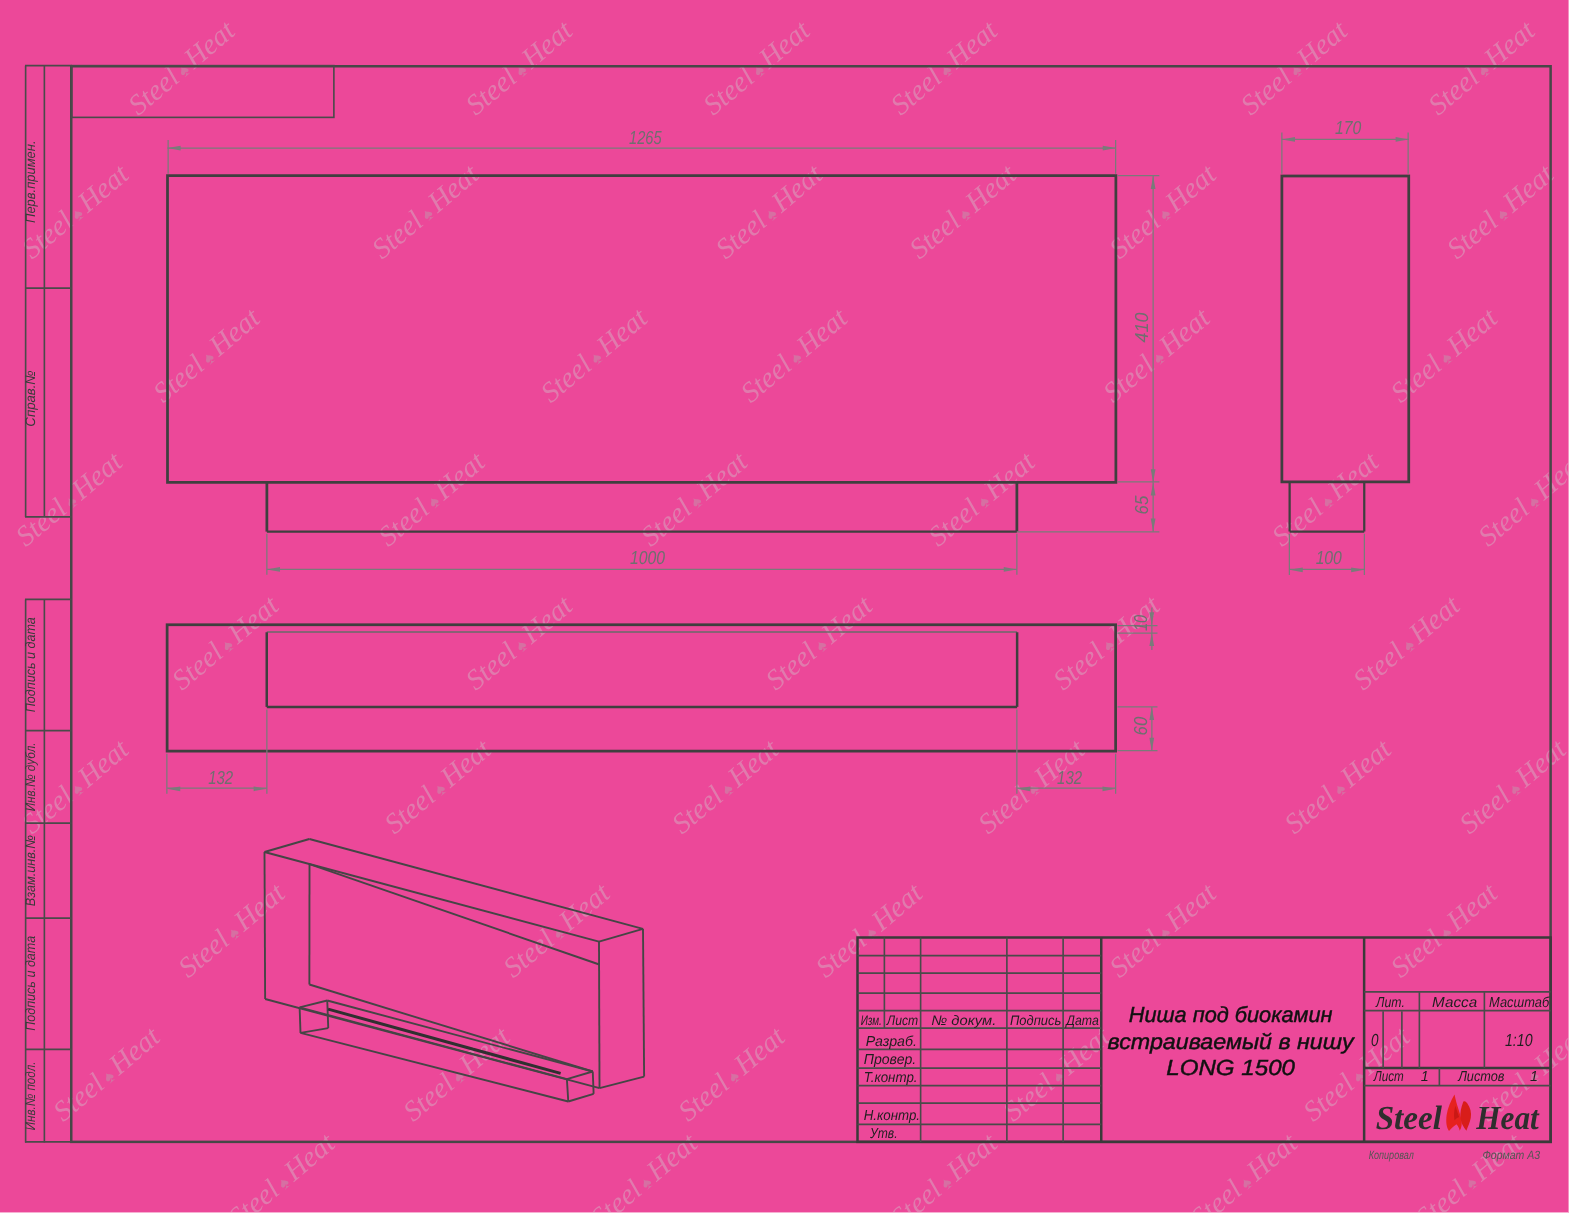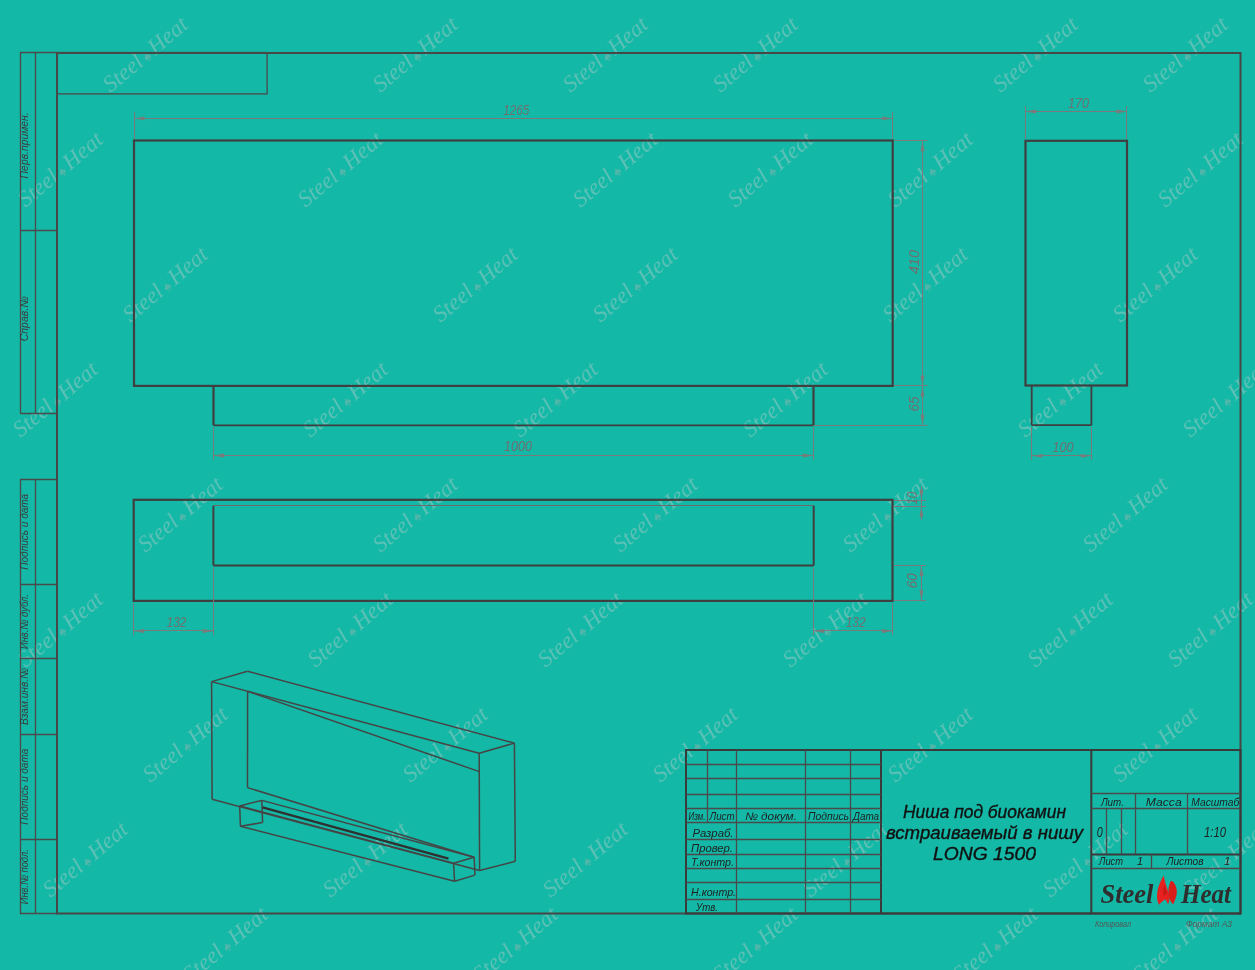--- a/index.html
+++ b/index.html
@@ -1,15 +1,15 @@
 <!DOCTYPE html>
 <html><head><meta charset="utf-8">
 <style>
 html,body{margin:0;padding:0;background:#ffffff;}
-#sheet{position:relative;width:1255px;height:970px;background:#14b8a6;overflow:hidden;}
+#sheet{position:relative;width:1255px;height:970px;background:#ec4899;overflow:hidden;}
 text{white-space:pre;}
 </style></head>
 <body>
 <div id="sheet">
 <svg width="1255" height="970" viewBox="0 0 1255 970">
 
 <g>
         <defs>
           <g id="wm">
             <text transform="rotate(-40)" font-family="Liberation Serif, serif" font-style="italic" font-size="23" fill="#cfcfcf" opacity="0.38" text-anchor="middle"><tspan>Steel</tspan><tspan dx="3" font-size="14" fill="#b3b3b3">♠</tspan><tspan dx="3">Heat</tspan></text>

